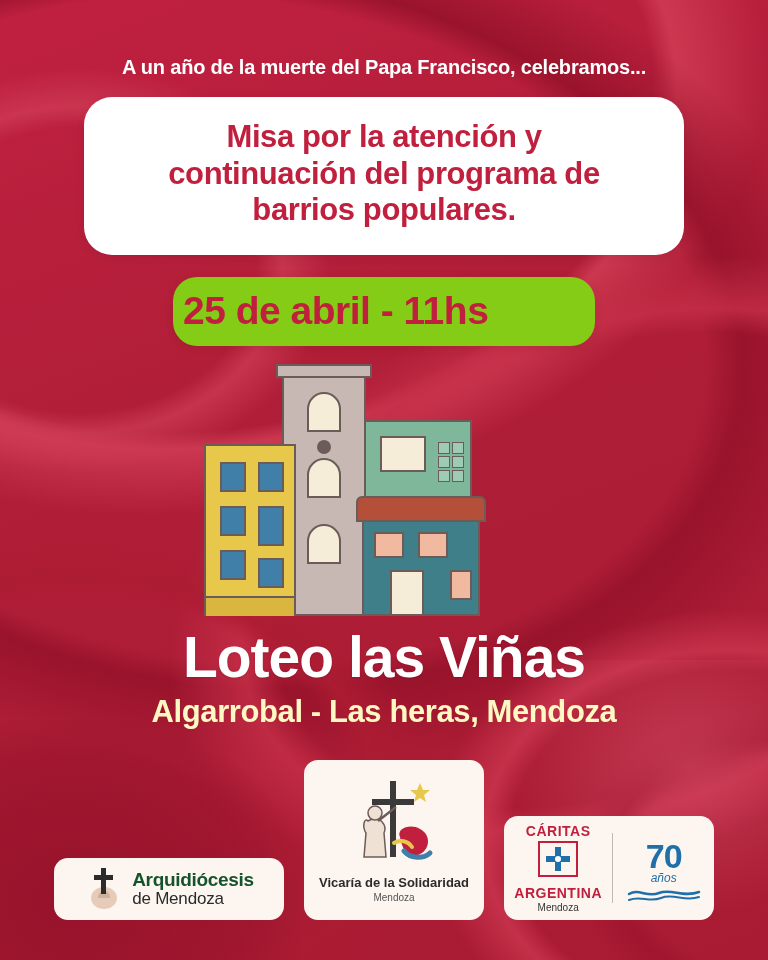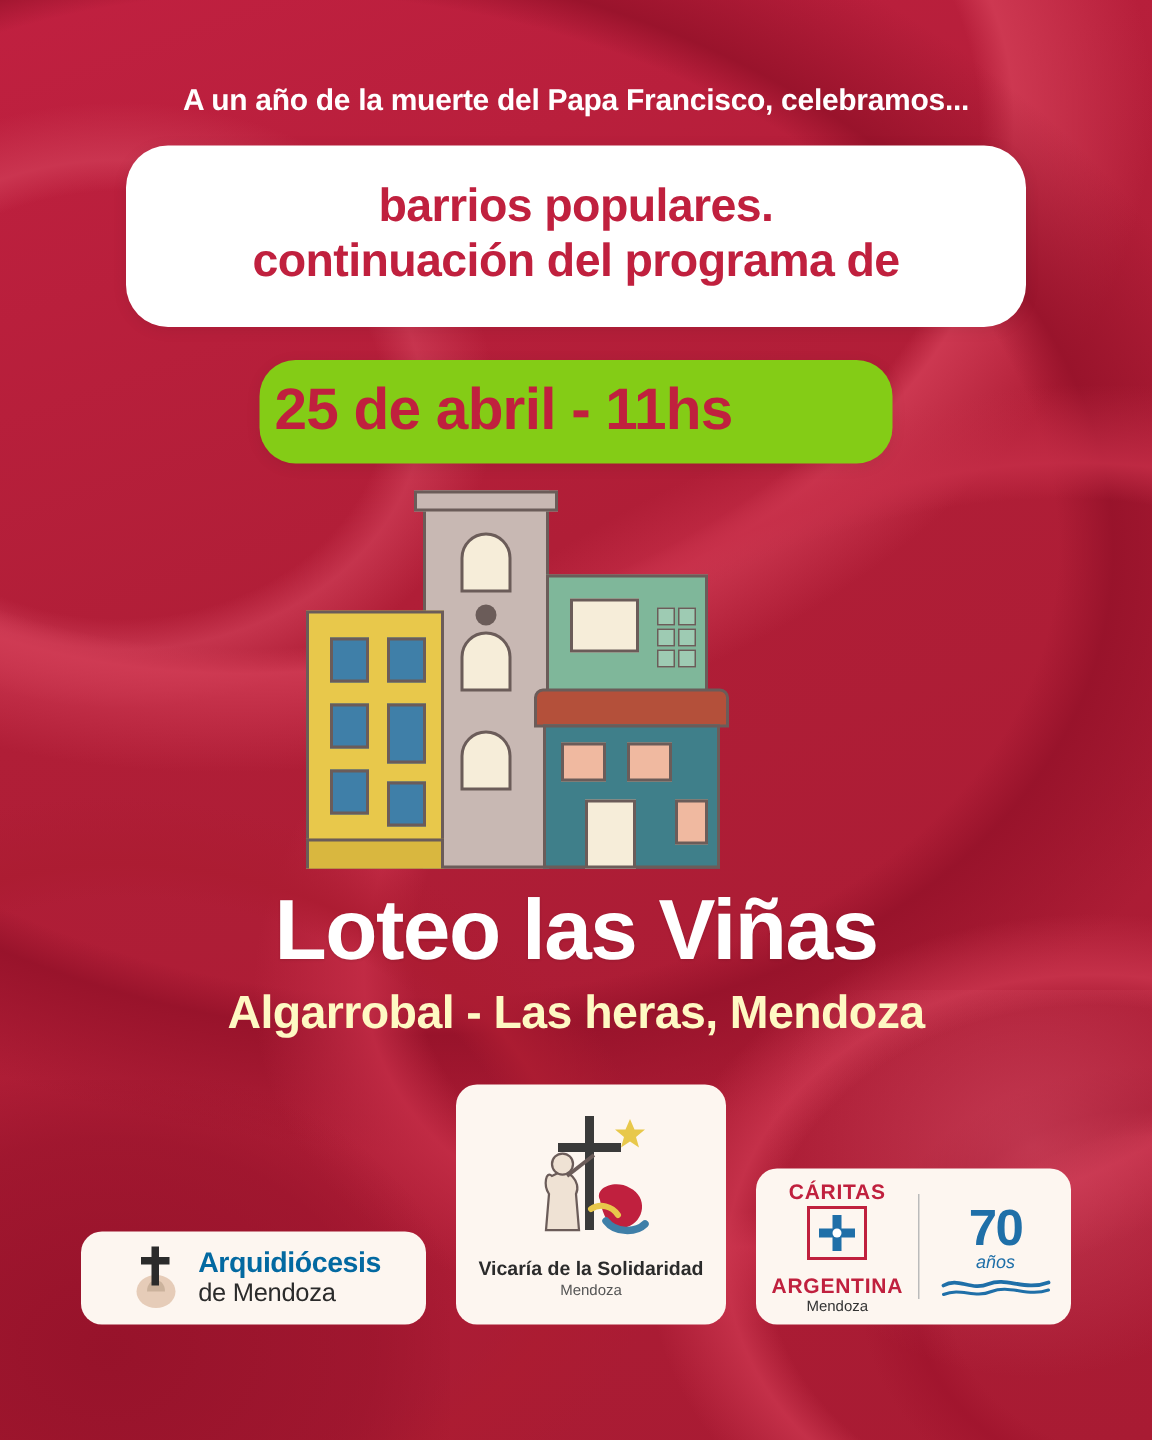--- a/index.html
+++ b/index.html
@@ -275,21 +275,21 @@
     align-items: center;
     justify-content: center;
     box-sizing: border-box;
   }
   .logo-arqui {
     width: 230px; height: 62px;
     padding: 6px 10px;
     gap: 8px;
   }
   .arqui-text { text-align: left; line-height: 1.05; }
-  .arqui-l1 { color: #0369a1; font-weight: bold; font-size: 19px; letter-spacing: -0.3px; }
+  .arqui-l1 { color: #14532d; font-weight: bold; font-size: 19px; letter-spacing: -0.3px; }
   .arqui-l2 { color: #2b2b2b; font-size: 17px; letter-spacing: -0.2px; }
 
   .logo-vicaria {
     width: 180px; height: 160px;
     flex-direction: column;
     padding: 10px 8px;
     gap: 2px;
   }
   .vic-art { position: relative; width: 120px; height: 96px; }
   .vic-l1 { color: #2b2b2b; font-size: 13px; font-weight: bold; }
@@ -325,22 +325,23 @@
   <div class="swirl swirl-e"></div>
   <div class="swirl swirl-f"></div>
   <div class="corner-dark"></div>
   <div class="corner-light"></div>
 
   <div class="content">
 
     <div class="kicker">A un año de la muerte del Papa Francisco, celebramos...</div>
 
     <div class="title-card">
+      <div class="line">Misa por la atención y</div>
+      <div class="line">continuación del programa de</div>
       <div class="line">barrios populares.</div>
-      <div class="line">continuación del programa de</div>
     </div>
 
     <div class="date-card">
       <div class="date-text">25 de abril - 11hs</div>
     </div>
 
     <div class="illustration">
       <div class="ill-part tower"></div>
       <div class="ill-part tower-cap"></div>
       <div class="ill-part tower-win tw1"></div>

